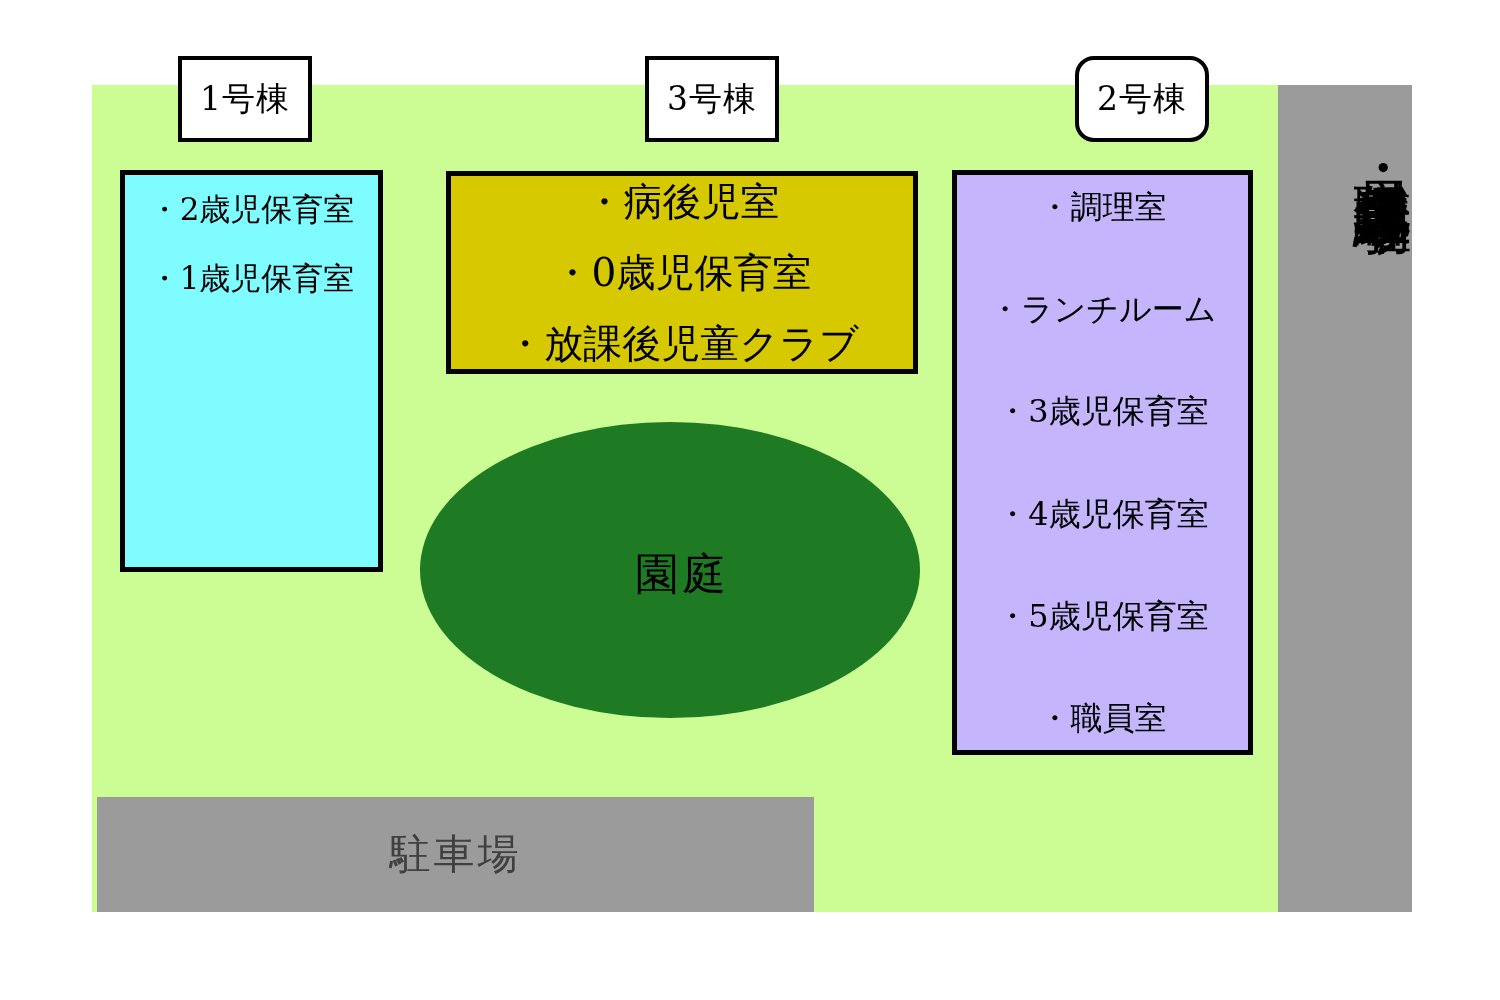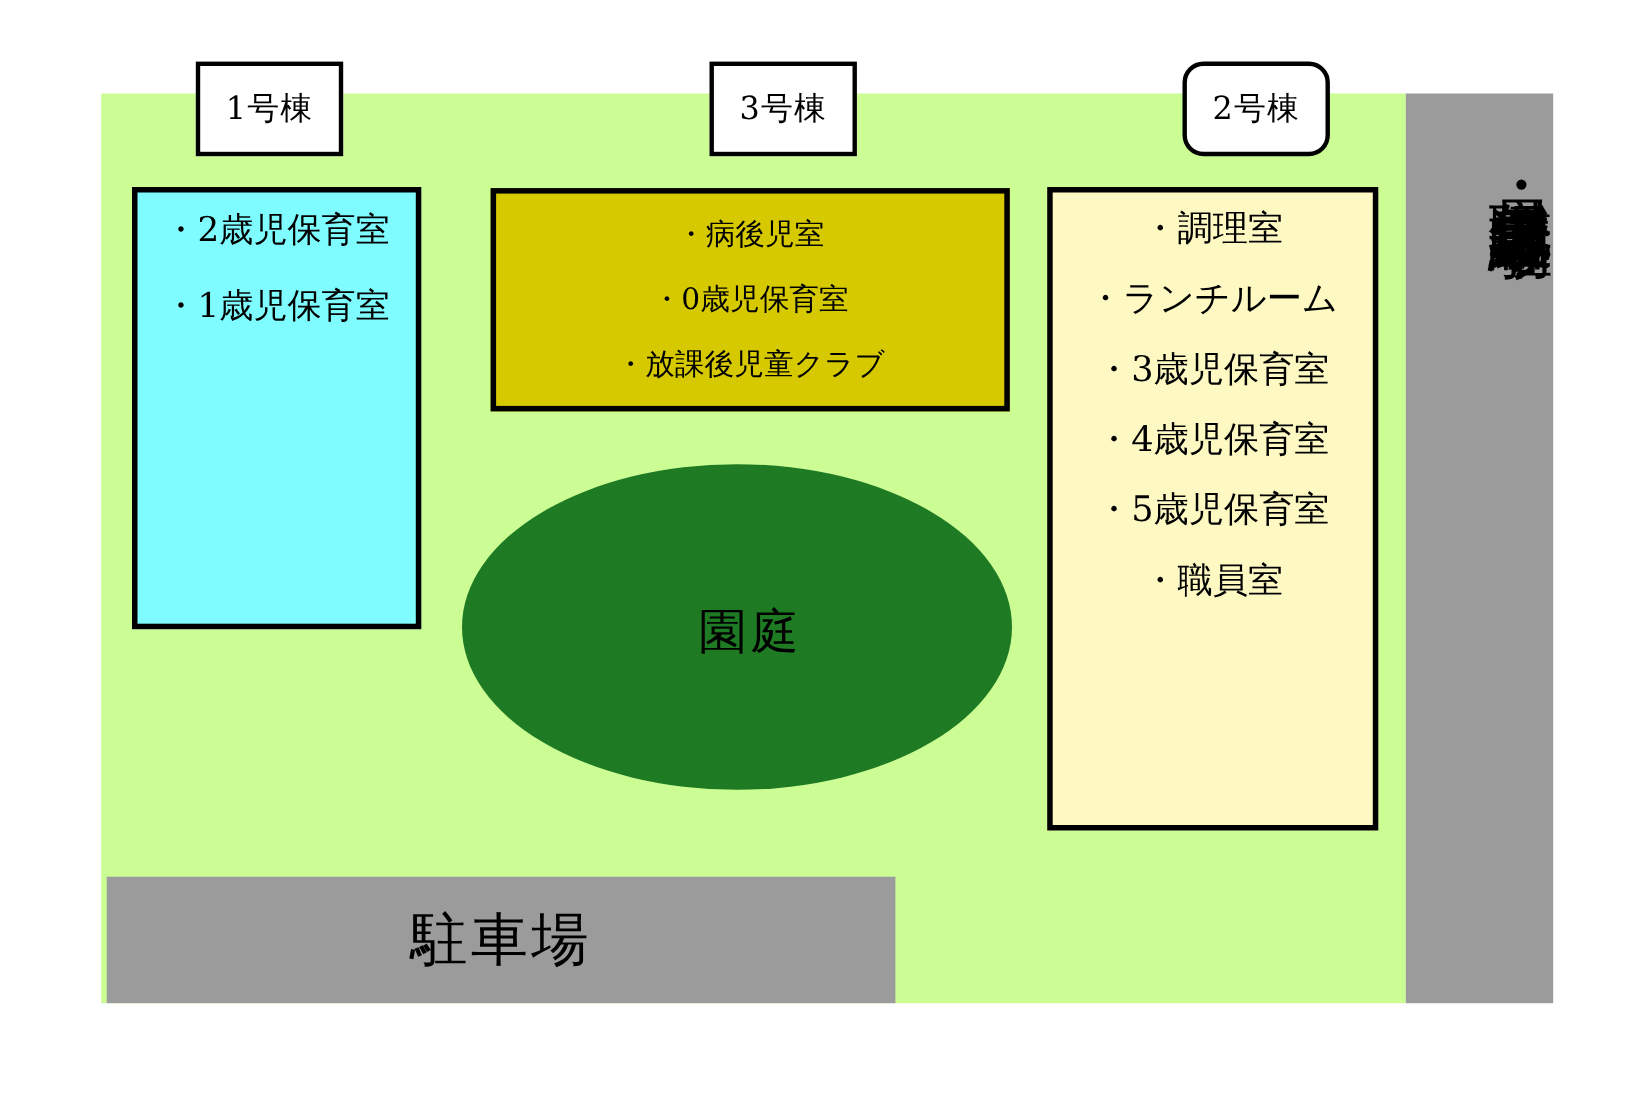--- a/index.html
+++ b/index.html
@@ -60,34 +60,34 @@
     left: 97px;
     top: 797px;
     width: 717px;
     height: 115px;
     background: #9b9b9b;
     display: flex;
     align-items: center;
     justify-content: center;
   }
   .lot-parking-label {
-    font-size: 52px;
-    color: #000000;
+    font-size: 41px;
+    color: #404040;
     letter-spacing: 3px;
   }
 
   
   .tag {
     position: absolute;
     background: #ffffff;
     border: 4px solid #000000;
     display: flex;
     align-items: center;
     justify-content: center;
-    font-size: 29px;
+    font-size: 33px;
     color: #000000;
     letter-spacing: 1px;
   }
   #tag-1 { left: 178px; top: 56px;  width: 126px; height: 78px; }
   #tag-3 { left: 626px; top: 56px;  width: 126px; height: 78px; margin-left: 19px; }
   #tag-2 { left: 1075px; top: 56px; width: 126px; height: 78px; border-radius: 19px; }
 
   
   .block {
     position: absolute;
@@ -119,32 +119,33 @@
 
   #block-yellow {
     left: 446px;
     top: 171px;
     width: 472px;
     height: 203px;
     background: #d6c900;
     justify-content: center;
   }
   #block-yellow .room {
-    font-size: 27px;
+    font-size: 39px;
     line-height: 1.0;
     margin: 16px 0;
   }
 
   #block-red {
     left: 952px;
     top: 170px;
     width: 301px;
     height: 585px;
-    background: #fef9c3;
-    justify-content: flex-start;
+    background: #c4b5fd;
+    justify-content: space-between;
+    gap: 33px;
   }
   #block-red .room {
     font-size: 32px;
     line-height: 1.0;
     margin: 16px 0;
   }
 
   
   .garden {
     position: absolute;

